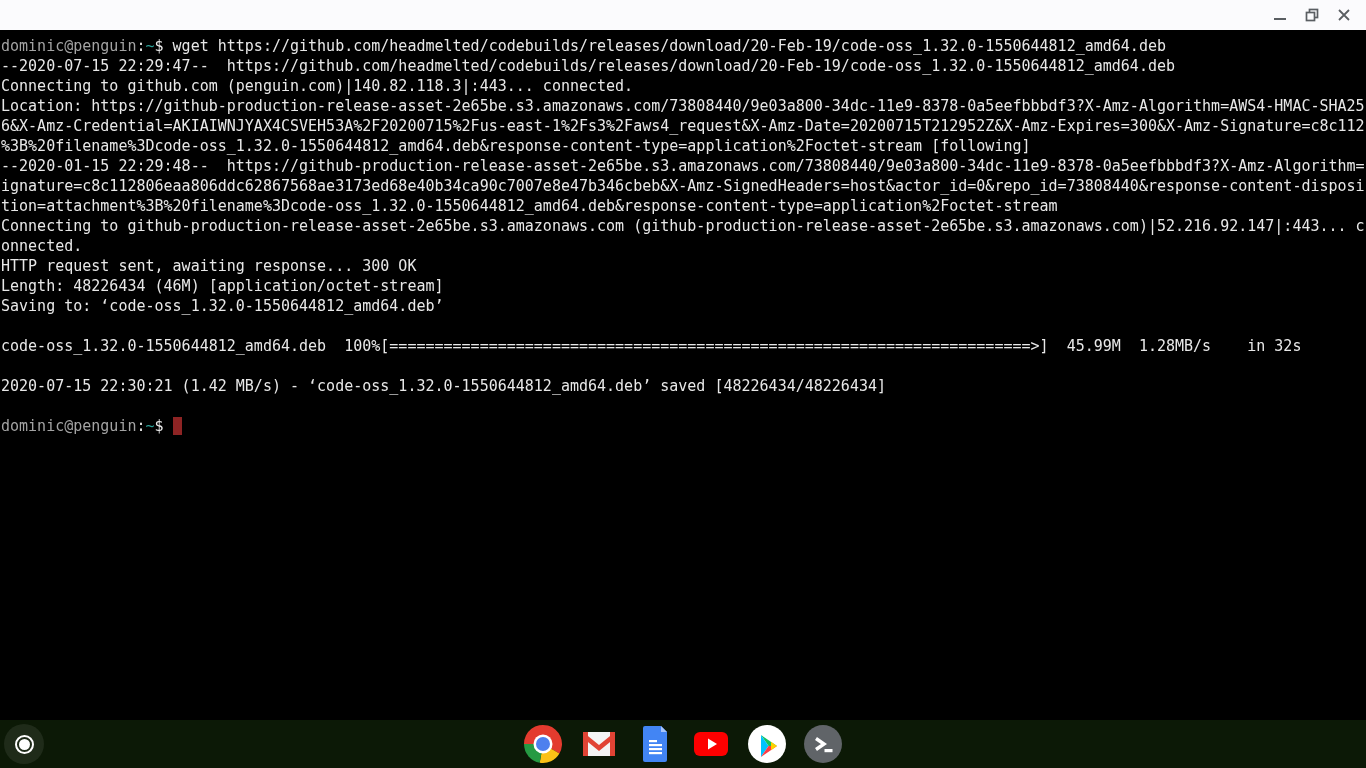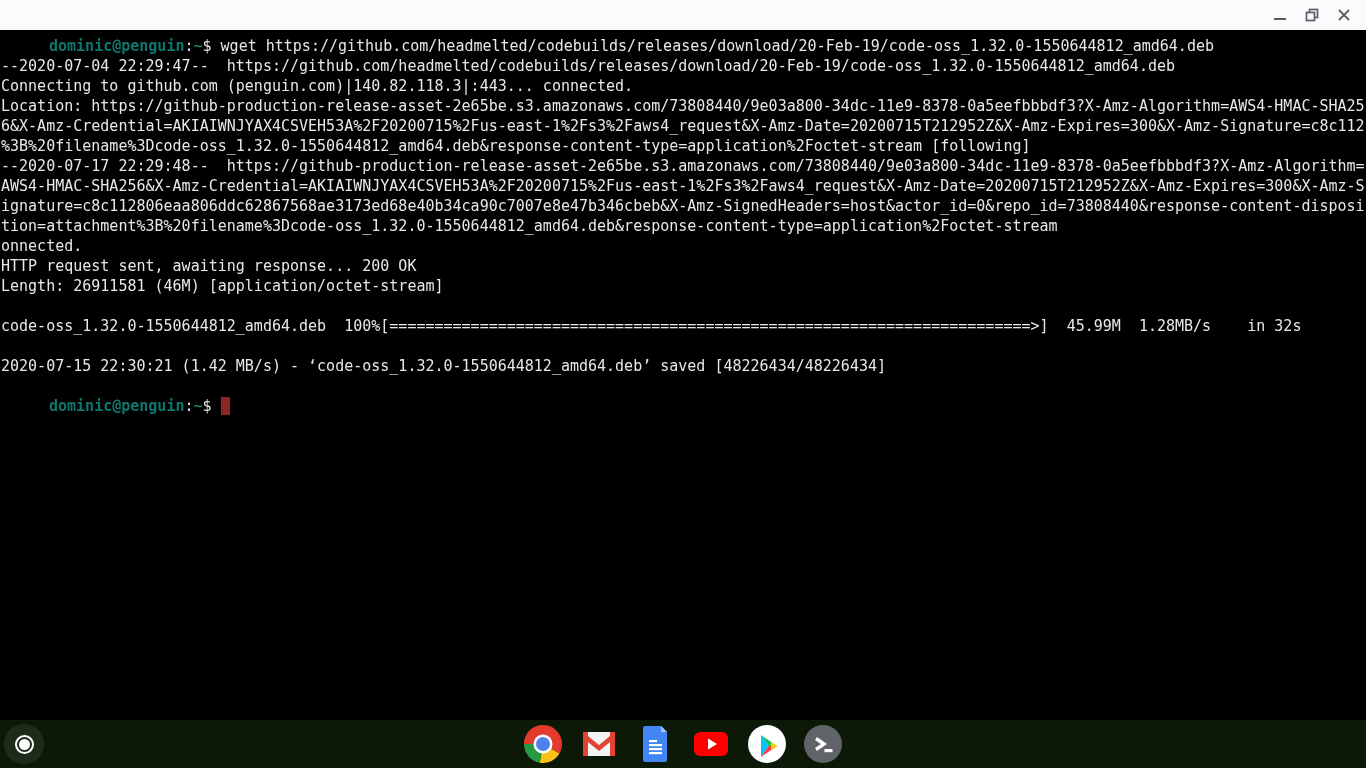--- a/index.html
+++ b/index.html
@@ -7,21 +7,21 @@
   
   .titlebar{position:absolute;top:0;left:0;width:1366px;height:30px;background:#fbfbfd;}
   .win-controls{position:absolute;right:6px;top:0;height:30px;display:flex;align-items:center;}
   .win-btn{width:32px;height:30px;display:flex;align-items:center;justify-content:center;cursor:default;}
   
   .terminal{position:absolute;top:30px;left:0;width:1366px;height:690px;background:#000;
     padding:6px 0 0 1px;box-sizing:border-box;
     font-family:"DejaVu Sans Mono","Liberation Mono",monospace;
     font-size:15px;line-height:20px;color:#e8e8e8;}
   .line{height:20px;white-space:pre;}
-  .seg-g{color:#0f766e;font-weight:bold;padding-left:48px;}
+  .seg-g{color:#a3a3a3;font-weight:normal;}
   .seg-t{color:#2aa198;}
   .seg-c{background:#8e2424;color:#8e2424;}
   
   .shelf{position:absolute;left:0;top:720px;width:1366px;height:48px;background:#0c1906;}
   .launcher{position:absolute;left:4px;top:4px;width:40px;height:40px;border-radius:50%;
     background:rgba(255,255,255,0.08);display:flex;align-items:center;justify-content:center;}
   .launcher-ring{width:15px;height:15px;border:2px solid #fff;border-radius:50%;
     display:flex;align-items:center;justify-content:center;}
   .launcher-dot{width:11px;height:11px;background:#fff;border-radius:50%;}
   .apps{position:absolute;left:50%;top:4px;transform:translateX(-50%);display:flex;gap:16px;}
@@ -46,32 +46,33 @@
     <div class="win-btn">
       <svg width="14" height="14">
         <path d="M2,2 L12,12 M12,2 L2,12" stroke="#5a5e62" stroke-width="1.8"></path>
       </svg>
     </div>
   </div>
 </div>
 
 <div class="terminal" id="terminal">
     <div class="line"><span class="seg-g">dominic@penguin</span><span>:</span><span class="seg-t">~</span><span>$ wget https://github.com/headmelted/codebuilds/releases/download/20-Feb-19/code-oss_1.32.0-1550644812_amd64.deb</span></div>
-    <div class="line"><span>--2020-07-04 22:29:47--  https://github.com/headmelted/codebuilds/releases/download/20-Feb-19/code-oss_1.32.0-1550644812_amd64.deb</span></div>
+    <div class="line"><span>--2020-07-15 22:29:47--  https://github.com/headmelted/codebuilds/releases/download/20-Feb-19/code-oss_1.32.0-1550644812_amd64.deb</span></div>
     <div class="line"><span>Connecting to github.com (penguin.com)|140.82.118.3|:443... connected.</span></div>
     <div class="line"><span>Location: https://github-production-release-asset-2e65be.s3.amazonaws.com/73808440/9e03a800-34dc-11e9-8378-0a5eefbbbdf3?X-Amz-Algorithm=AWS4-HMAC-SHA25</span></div>
     <div class="line"><span>6&amp;X-Amz-Credential=AKIAIWNJYAX4CSVEH53A%2F20200715%2Fus-east-1%2Fs3%2Faws4_request&amp;X-Amz-Date=20200715T212952Z&amp;X-Amz-Expires=300&amp;X-Amz-Signature=c8c112</span></div>
     <div class="line"><span>%3B%20filename%3Dcode-oss_1.32.0-1550644812_amd64.deb&amp;response-content-type=application%2Foctet-stream [following]</span></div>
-    <div class="line"><span>--2020-07-17 22:29:48--  https://github-production-release-asset-2e65be.s3.amazonaws.com/73808440/9e03a800-34dc-11e9-8378-0a5eefbbbdf3?X-Amz-Algorithm=</span></div>
-    <div class="line"><span>AWS4-HMAC-SHA256&amp;X-Amz-Credential=AKIAIWNJYAX4CSVEH53A%2F20200715%2Fus-east-1%2Fs3%2Faws4_request&amp;X-Amz-Date=20200715T212952Z&amp;X-Amz-Expires=300&amp;X-Amz-S</span></div>
+    <div class="line"><span>--2020-01-15 22:29:48--  https://github-production-release-asset-2e65be.s3.amazonaws.com/73808440/9e03a800-34dc-11e9-8378-0a5eefbbbdf3?X-Amz-Algorithm=</span></div>
     <div class="line"><span>ignature=c8c112806eaa806ddc62867568ae3173ed68e40b34ca90c7007e8e47b346cbeb&amp;X-Amz-SignedHeaders=host&amp;actor_id=0&amp;repo_id=73808440&amp;response-content-disposi</span></div>
     <div class="line"><span>tion=attachment%3B%20filename%3Dcode-oss_1.32.0-1550644812_amd64.deb&amp;response-content-type=application%2Foctet-stream</span></div>
+    <div class="line"><span>Connecting to github-production-release-asset-2e65be.s3.amazonaws.com (github-production-release-asset-2e65be.s3.amazonaws.com)|52.216.92.147|:443... c</span></div>
     <div class="line"><span>onnected.</span></div>
-    <div class="line"><span>HTTP request sent, awaiting response... 200 OK</span></div>
-    <div class="line"><span>Length: 26911581 (46M) [application/octet-stream]</span></div>
+    <div class="line"><span>HTTP request sent, awaiting response... 300 OK</span></div>
+    <div class="line"><span>Length: 48226434 (46M) [application/octet-stream]</span></div>
+    <div class="line"><span>Saving to: ‘code-oss_1.32.0-1550644812_amd64.deb’</span></div>
     <div class="line"></div>
     <div class="line"><span>code-oss_1.32.0-1550644812_amd64.deb  100%[=======================================================================&gt;]  45.99M  1.28MB/s    in 32s</span></div>
     <div class="line"></div>
     <div class="line"><span>2020-07-15 22:30:21 (1.42 MB/s) - ‘code-oss_1.32.0-1550644812_amd64.deb’ saved [48226434/48226434]</span></div>
     <div class="line"></div>
     <div class="line"><span class="seg-g">dominic@penguin</span><span>:</span><span class="seg-t">~</span><span>$ </span><span class="seg-c"> </span></div>
   </div>
 
 <div class="shelf">
   <div class="launcher">

